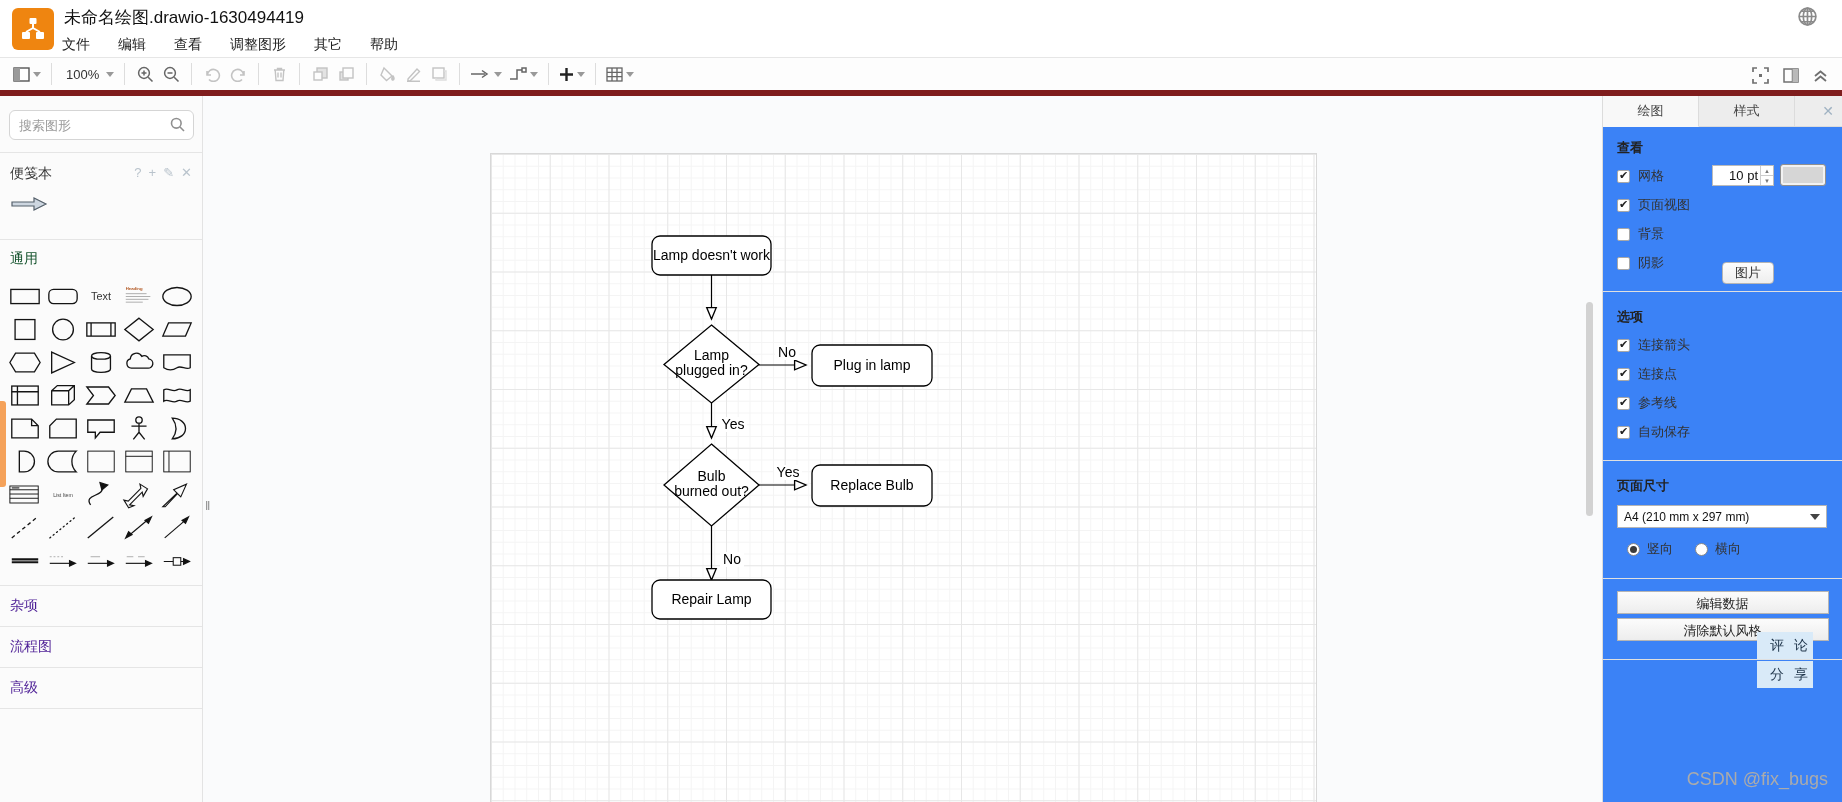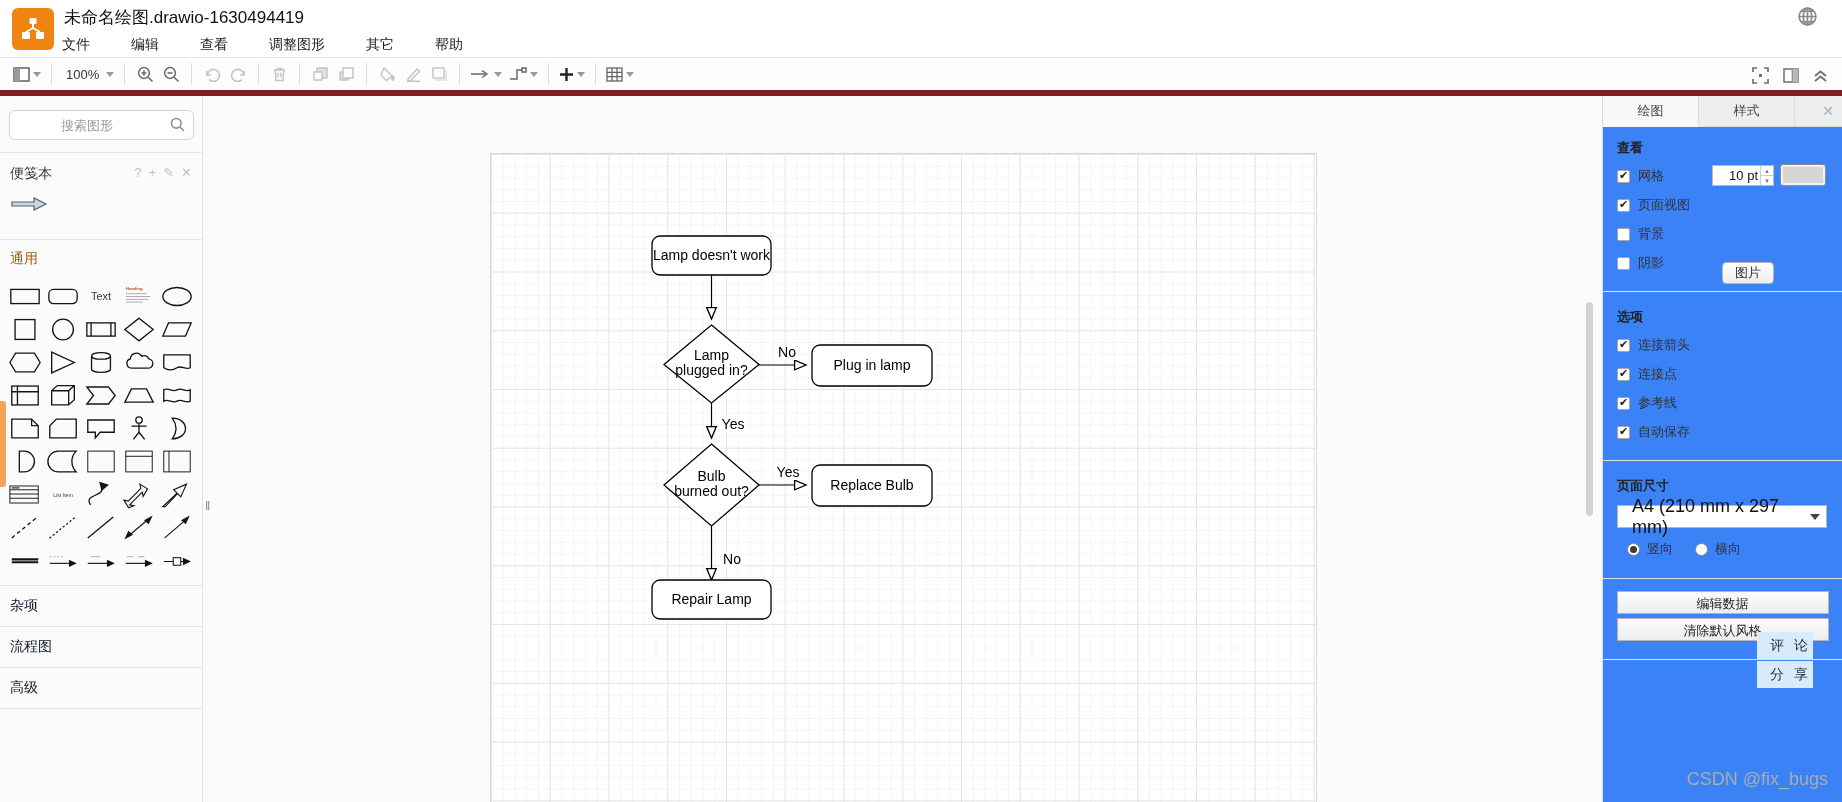--- a/index.html
+++ b/index.html
@@ -4,21 +4,21 @@
 <style>
   html,body{margin:0;padding:0;width:1842px;height:802px;overflow:hidden;
     font-family:"Liberation Sans","DejaVu Sans",sans-serif;background:#fff;color:#333;}
   *{box-sizing:border-box;}
 
   
   .header{position:absolute;left:0;top:0;width:1842px;height:57px;background:#ffffff;}
   .logo{position:absolute;left:12px;top:8px;width:42px;height:42px;border-radius:6px;background:#ef8510;
     display:flex;align-items:center;justify-content:center;}
   .doc-title{position:absolute;left:64px;top:6px;font-size:17px;color:#111;}
-  .menubar{position:absolute;left:60px;top:34px;display:flex;gap:37px;font-size:14px;color:#222;}
+  .menubar{position:absolute;left:60px;top:34px;display:flex;gap:24px;font-size:14px;color:#222;}
   .menubar span{cursor:default;padding:2px 2px;}
   .globe{position:absolute;right:24px;top:6px;color:#8a8a8a;}
 
   
   .toolbar{position:absolute;left:0;top:57px;width:1842px;height:39px;background:#fdfdfd;
     border-top:1px solid #e6e6e6;border-bottom:6px solid #7f1d1d;display:flex;align-items:center;padding:0 10px;}
   .tb-btn{height:28px;min-width:26px;display:flex;align-items:center;justify-content:center;gap:3px;
     padding:0 3px;border-radius:3px;color:#666;}
   .tb-btn svg{display:block;}
   .tb-btn.disabled{opacity:.38;}
@@ -28,33 +28,33 @@
   .tb-right{position:absolute;right:14px;top:0;height:38px;display:flex;align-items:center;gap:14px;color:#707070;}
 
   
   .main{position:absolute;left:0;top:96px;width:1842px;height:706px;display:flex;}
 
   
   .sidebar{position:relative;width:203px;height:706px;background:#fbfbfb;border-right:1px solid #e3e3e3;
     font-size:14px;overflow:hidden;}
   .search-wrap{position:relative;margin:14px 9px 12px 9px;}
   .search-input{width:185px;height:30px;border:1px solid #d5d5d5;border-radius:6px;padding:0 38px 0 9px;
-    font-size:13px;color:#333;background:#fff;outline:none;font-family:inherit;text-align:center;}
+    font-size:13px;color:#333;background:#fff;outline:none;font-family:inherit;}
   .search-input::placeholder{color:#9a9a9a;}
   .search-icon{position:absolute;right:8px;top:7px;color:#8f8f8f;}
   .sb-divider{border-top:1px solid #e5e5e5;}
   .scratch-head{display:flex;align-items:flex-start;padding:12px 10px 8px 10px;}
   .scratch-title{flex:1;color:#353535;}
   .scratch-tools{display:flex;gap:7px;color:#b9c3cc;font-size:13px;}
   .scratch-area{height:48px;padding:4px 10px 10px 10px;}
-  .section-head{padding:10px 10px;color:#a16207;}
+  .section-head{padding:10px 10px;color:#14532d;}
   .shape-grid{display:flex;flex-wrap:wrap;padding:2px 4px 8px 6px;width:200px;}
   .cell{width:38px;height:33px;display:flex;align-items:center;justify-content:center;cursor:grab;}
   .cell svg{width:34px;height:29px;stroke:#141414;fill:none;stroke-width:1.4;}
-  .bottom-sec{border-top:1px solid #e5e5e5;padding:11px 10px;color:#0f172a;}
+  .bottom-sec{border-top:1px solid #e5e5e5;padding:11px 10px;color:#4c1d95;}
   .orange-stripe{position:absolute;left:0;top:305px;width:6px;height:86px;background:#f5a25a;border-radius:0 3px 3px 0;}
   .collapse-handle{position:absolute;left:205px;top:402px;color:#8a8a8a;font-size:13px;z-index:5;}
 
   
   .canvas{position:relative;flex:1;background:#fafbfc;overflow:hidden;}
   .page{position:absolute;left:287px;top:57px;width:827px;height:700px;background:#ffffff;border:1px solid #d8d8d8;
     background-image:
       linear-gradient(#e7e7e7 1px,transparent 1px),
       linear-gradient(90deg,#e7e7e7 1px,transparent 1px),
       linear-gradient(#f4f4f4 1px,transparent 1px),
@@ -86,21 +86,21 @@
   .spin{width:13px;height:100%;border-left:1px solid #ccc;display:flex;flex-direction:column;}
   .spin span{flex:1;display:flex;align-items:center;justify-content:center;font-size:6px;color:#777;border-bottom:1px solid #ccc;}
   .spin span:last-child{border-bottom:none;}
   .swatch{position:absolute;right:2px;top:-3px;width:46px;height:22px;border:1px solid #8f8f8f;border-radius:3px;
     background:#d6d6d6;box-shadow:inset 0 0 0 2px #f2f2f2;}
   .img-btn{position:absolute;right:54px;top:-3px;width:52px;height:22px;border:1px solid #b5b5b5;border-radius:4px;
     background:linear-gradient(#fdfdfd,#eee);display:flex;align-items:center;justify-content:center;font-size:13px;color:#333;margin-top:40px;}
   .fdivider{border-top:1px solid #e0e0e0;margin:4px 0;}
   .paper-select{width:210px;height:23px;border:1px solid #b5b5b5;background:#fff;display:flex;align-items:center;
     padding:0 6px;color:#111;margin-bottom:12px;}
-  .paper-select .sel-val{flex:1;font-size:18px;margin-left:8px;}
+  .paper-select .sel-val{flex:1;font-size:12px;}
   .sel-caret{width:0;height:0;border-left:5px solid transparent;border-right:5px solid transparent;border-top:6px solid #444;}
   .radio-row{display:flex;align-items:center;gap:22px;margin:0 0 12px 10px;}
   .radio-item{display:flex;align-items:center;gap:7px;color:#333;}
   .radio{width:13px;height:13px;border:1px solid #888;border-radius:50%;background:#fff;
     display:inline-flex;align-items:center;justify-content:center;flex:none;}
   .radio[data-sel="true"]::after{content:"";width:7px;height:7px;border-radius:50%;background:#3b3b3b;}
   .fp-btn{display:block;width:212px;height:23px;margin:0 auto 4px auto;border:1px solid #b5b5b5;
     background:linear-gradient(#fcfcfc,#ededed);font-size:13px;color:#222;text-align:center;line-height:21px;}
   .float-btns{position:absolute;right:29px;top:536px;display:flex;flex-direction:column;gap:2px;}
   .float-btn{width:56px;height:27px;background:#d9eaf8;color:#1d3349;display:flex;align-items:center;justify-content:center;

